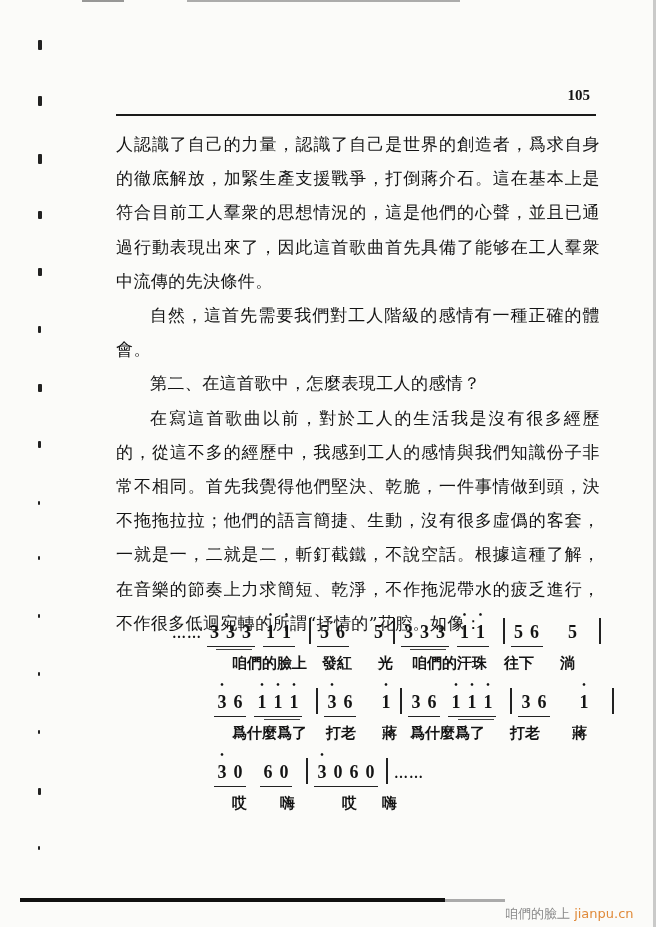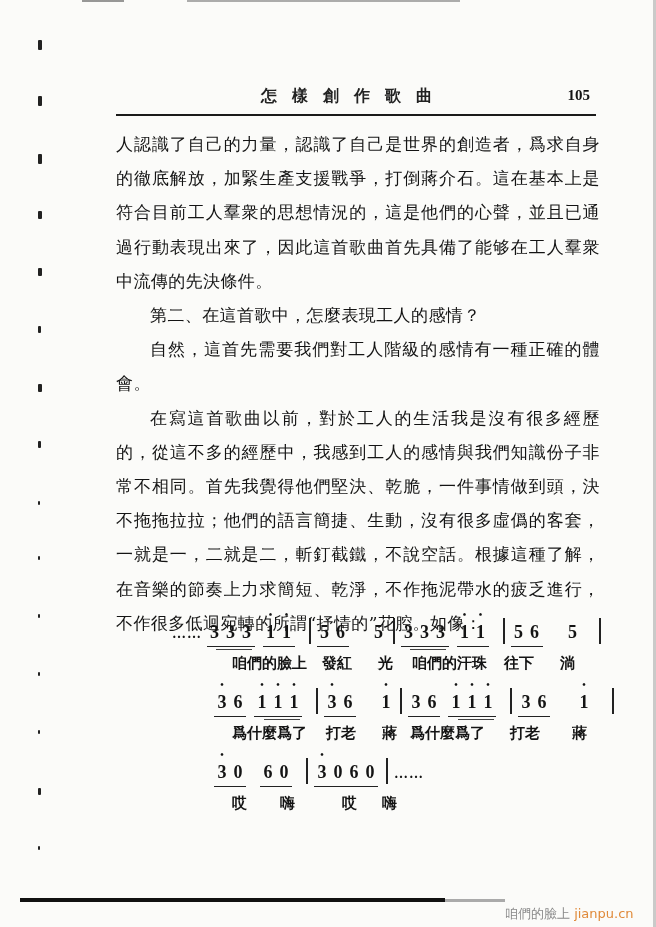--- a/index.html
+++ b/index.html
@@ -86,29 +86,28 @@
     <span style="top:465px;height:4px;width:2px"></span>
   <span style="top:520px;height:4px;width:2px"></span>
     <span style="top:578px;height:4px;width:2px"></span>
   <span style="top:636px;height:4px;width:2px"></span>
     <span style="top:694px;height:4px;width:2px"></span>
   <span style="top:752px;height:7px;width:3px"></span>
     <span style="top:810px;height:4px;width:2px"></span>
 </div>
 
 <div class="header">
-  <div class="header-title">怎樣創作歌曲</div>
   <div class="page-number">105</div>
   <div class="header-rule"></div>
 </div>
 
 <div class="body-text">
   <p>人認識了自己的力量，認識了自己是世界的創造者，爲求自身的徹底解放，加緊生產支援戰爭，打倒蔣介石。這在基本上是符合目前工人羣衆的思想情況的，這是他們的心聲，並且已通過行動表現出來了，因此這首歌曲首先具備了能够在工人羣衆中流傳的先決條件。</p>
+  <p class="indent">自然，這首先需要我們對工人階級的感情有一種正確的體會。</p>
   <p class="indent">第二、在這首歌中，怎麼表現工人的感情？</p>
-  <p class="indent">自然，這首先需要我們對工人階級的感情有一種正確的體會。</p>
   <p class="indent">在寫這首歌曲以前，對於工人的生活我是沒有很多經歷的，從這不多的經歷中，我感到工人的感情與我們知識份子非常不相同。首先我覺得他們堅決、乾脆，一件事情做到頭，決不拖拖拉拉；他們的語言簡捷、生動，沒有很多虛僞的客套，一就是一，二就是二，斬釘截鐵，不說空話。根據這種了解，在音樂的節奏上力求簡短、乾淨，不作拖泥帶水的疲乏進行，不作很多低迴宛轉的所謂“抒情的”花腔。如像：</p>
 </div>
 
 <div class="score">
 
   <div class="score-row">
     <div class="notes" style="left:0">
       <span class="dots">……</span>
       <span class="grp u1 u2"><span class="n">3</span><span class="n">3</span><span class="n">3</span></span><span class="grp u1"><span class="n hi">1</span><span class="n hi">1</span></span><span class="bar"></span><span class="grp u1"><span class="n">5</span><span class="n">6</span></span><span class="n" style="margin-left:14px">5</span><span class="bar"></span><span class="grp u1 u2"><span class="n">3</span><span class="n">3</span><span class="n">3</span></span><span class="grp u1"><span class="n hi">1</span><span class="n hi">1</span></span><span class="bar"></span><span class="grp u1"><span class="n">5</span><span class="n">6</span></span><span class="n" style="margin-left:14px">5</span><span class="bar" style="margin-left:18px"></span>
     </div>

